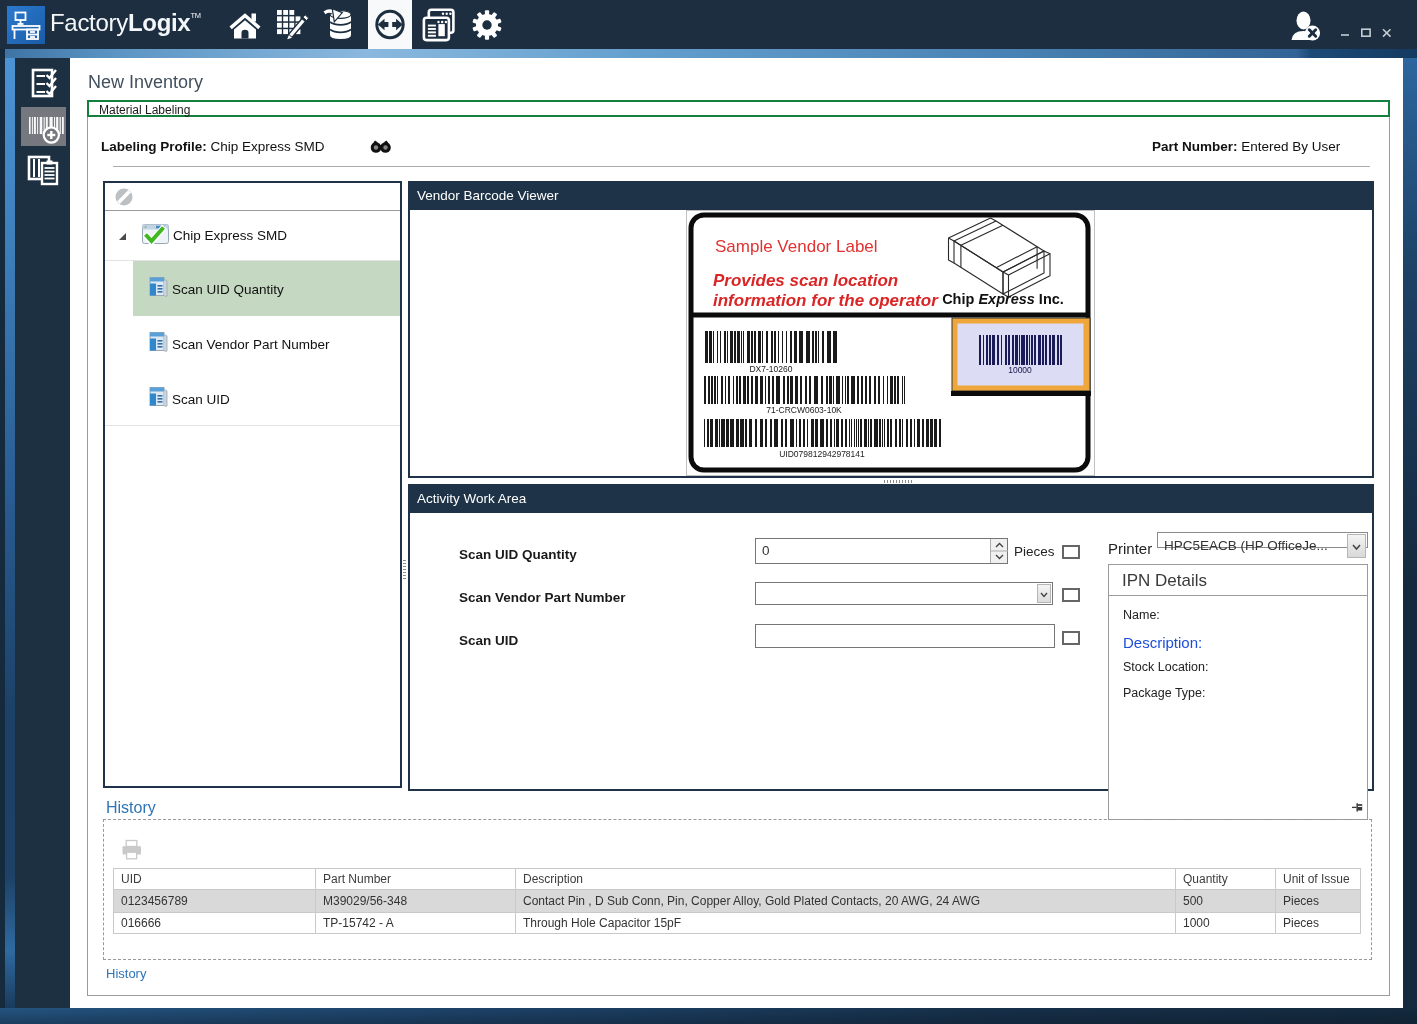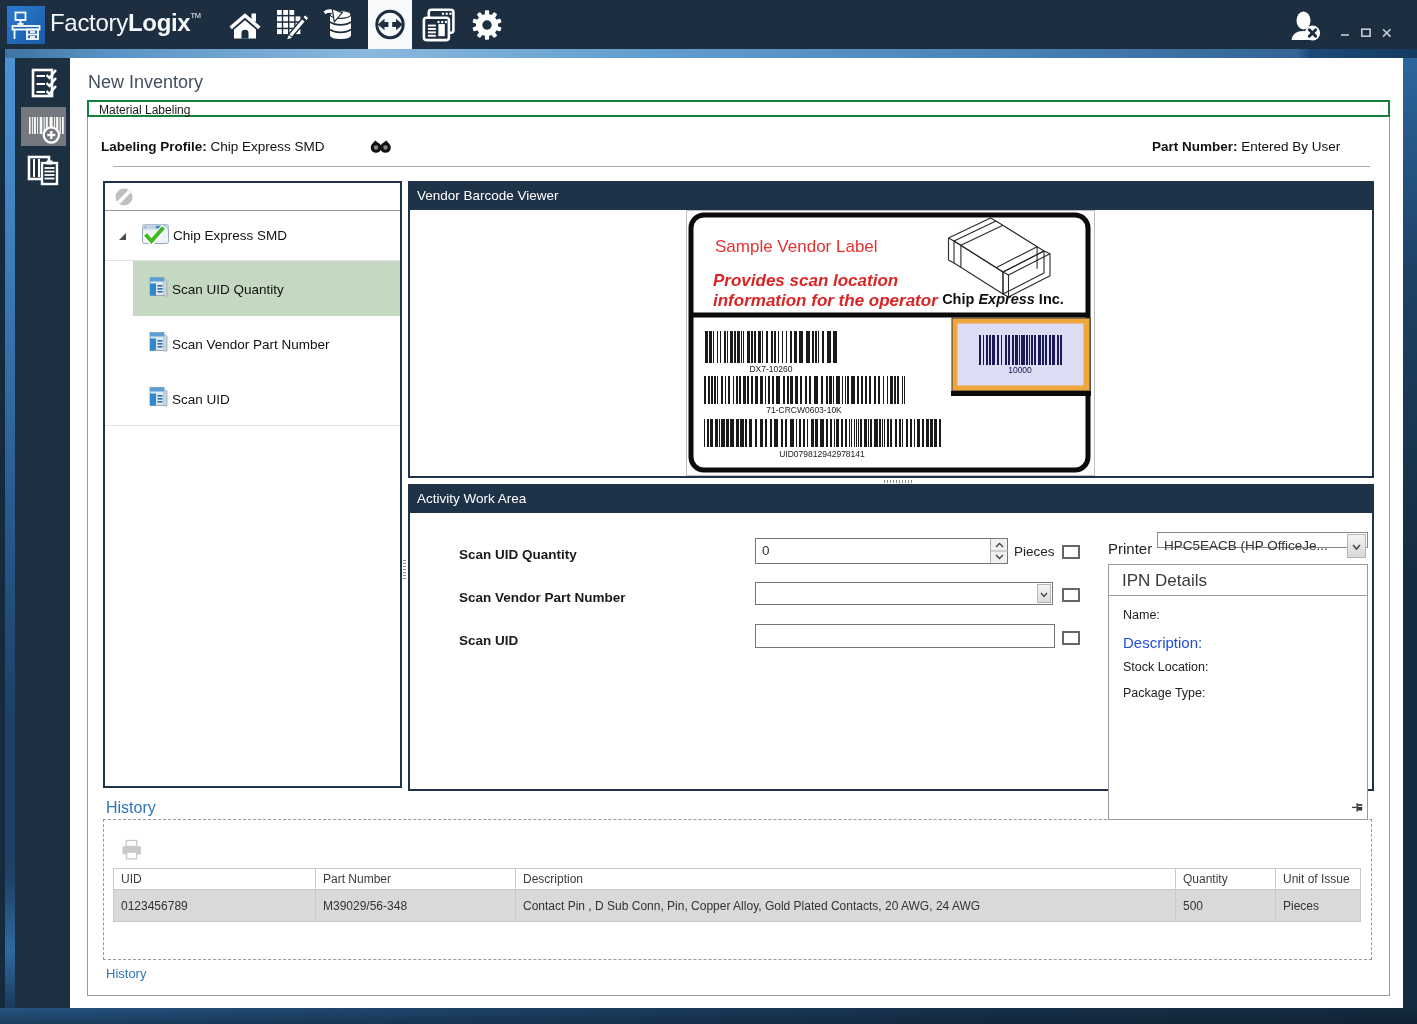--- a/index.html
+++ b/index.html
@@ -535,20 +535,27 @@
     </colgroup>
 <tbody>
       <tr>
         <td style="border:1px solid #c9c9c9;padding:0 0 0 7px;height:21px;background:#fff;color:#3c3c3c;overflow:hidden;white-space:nowrap">UID</td>
         <td style="border:1px solid #c9c9c9;padding:0 0 0 7px;height:21px;background:#fff;color:#3c3c3c;overflow:hidden;white-space:nowrap">Part Number</td>
         <td style="border:1px solid #c9c9c9;padding:0 0 0 7px;height:21px;background:#fff;color:#3c3c3c;overflow:hidden;white-space:nowrap">Description</td>
         <td style="border:1px solid #c9c9c9;padding:0 0 0 7px;height:21px;background:#fff;color:#3c3c3c;overflow:hidden;white-space:nowrap">Quantity</td>
         <td style="border:1px solid #c9c9c9;padding:0 0 0 7px;height:21px;background:#fff;color:#3c3c3c;overflow:hidden;white-space:nowrap">Unit of Issue</td>
       </tr>
 <tr>
-        <td style="border:1px solid #c9c9c9;padding:0 0 0 7px;height:32px;background:#d9d9d9;color:#333;overflow:hidden;white-space:nowrap">0123456789</td>
+        <td style="border:1px solid #c9c9c9;padding:0 0 0 7px;height:23px;background:#d9d9d9;color:#333;overflow:hidden;white-space:nowrap">0123456789</td>
         <td style="border:1px solid #c9c9c9;padding:0 0 0 7px;height:23px;background:#d9d9d9;color:#333;overflow:hidden;white-space:nowrap">M39029/56-348</td>
         <td style="border:1px solid #c9c9c9;padding:0 0 0 7px;height:23px;background:#d9d9d9;color:#333;overflow:hidden;white-space:nowrap">Contact Pin , D Sub Conn, Pin, Copper Alloy, Gold Plated Contacts, 20 AWG, 24 AWG</td>
         <td style="border:1px solid #c9c9c9;padding:0 0 0 7px;height:23px;background:#d9d9d9;color:#333;overflow:hidden;white-space:nowrap">500</td>
         <td style="border:1px solid #c9c9c9;padding:0 0 0 7px;height:23px;background:#d9d9d9;color:#333;overflow:hidden;white-space:nowrap">Pieces</td>
       </tr>
+<tr>
+        <td style="border:1px solid #c9c9c9;padding:0 0 0 7px;height:21px;background:#fff;color:#333;overflow:hidden;white-space:nowrap">016666</td>
+        <td style="border:1px solid #c9c9c9;padding:0 0 0 7px;height:21px;background:#fff;color:#333;overflow:hidden;white-space:nowrap">TP-15742 - A</td>
+        <td style="border:1px solid #c9c9c9;padding:0 0 0 7px;height:21px;background:#fff;color:#333;overflow:hidden;white-space:nowrap">Through Hole Capacitor 15pF</td>
+        <td style="border:1px solid #c9c9c9;padding:0 0 0 7px;height:21px;background:#fff;color:#333;overflow:hidden;white-space:nowrap">1000</td>
+        <td style="border:1px solid #c9c9c9;padding:0 0 0 7px;height:21px;background:#fff;color:#333;overflow:hidden;white-space:nowrap">Pieces</td>
+      </tr>
 </tbody>
   </table>
 <div class="abs" style="left:106px;top:966px;font-size:13px;color:#2e74b8">History</div>
 </body></html>

